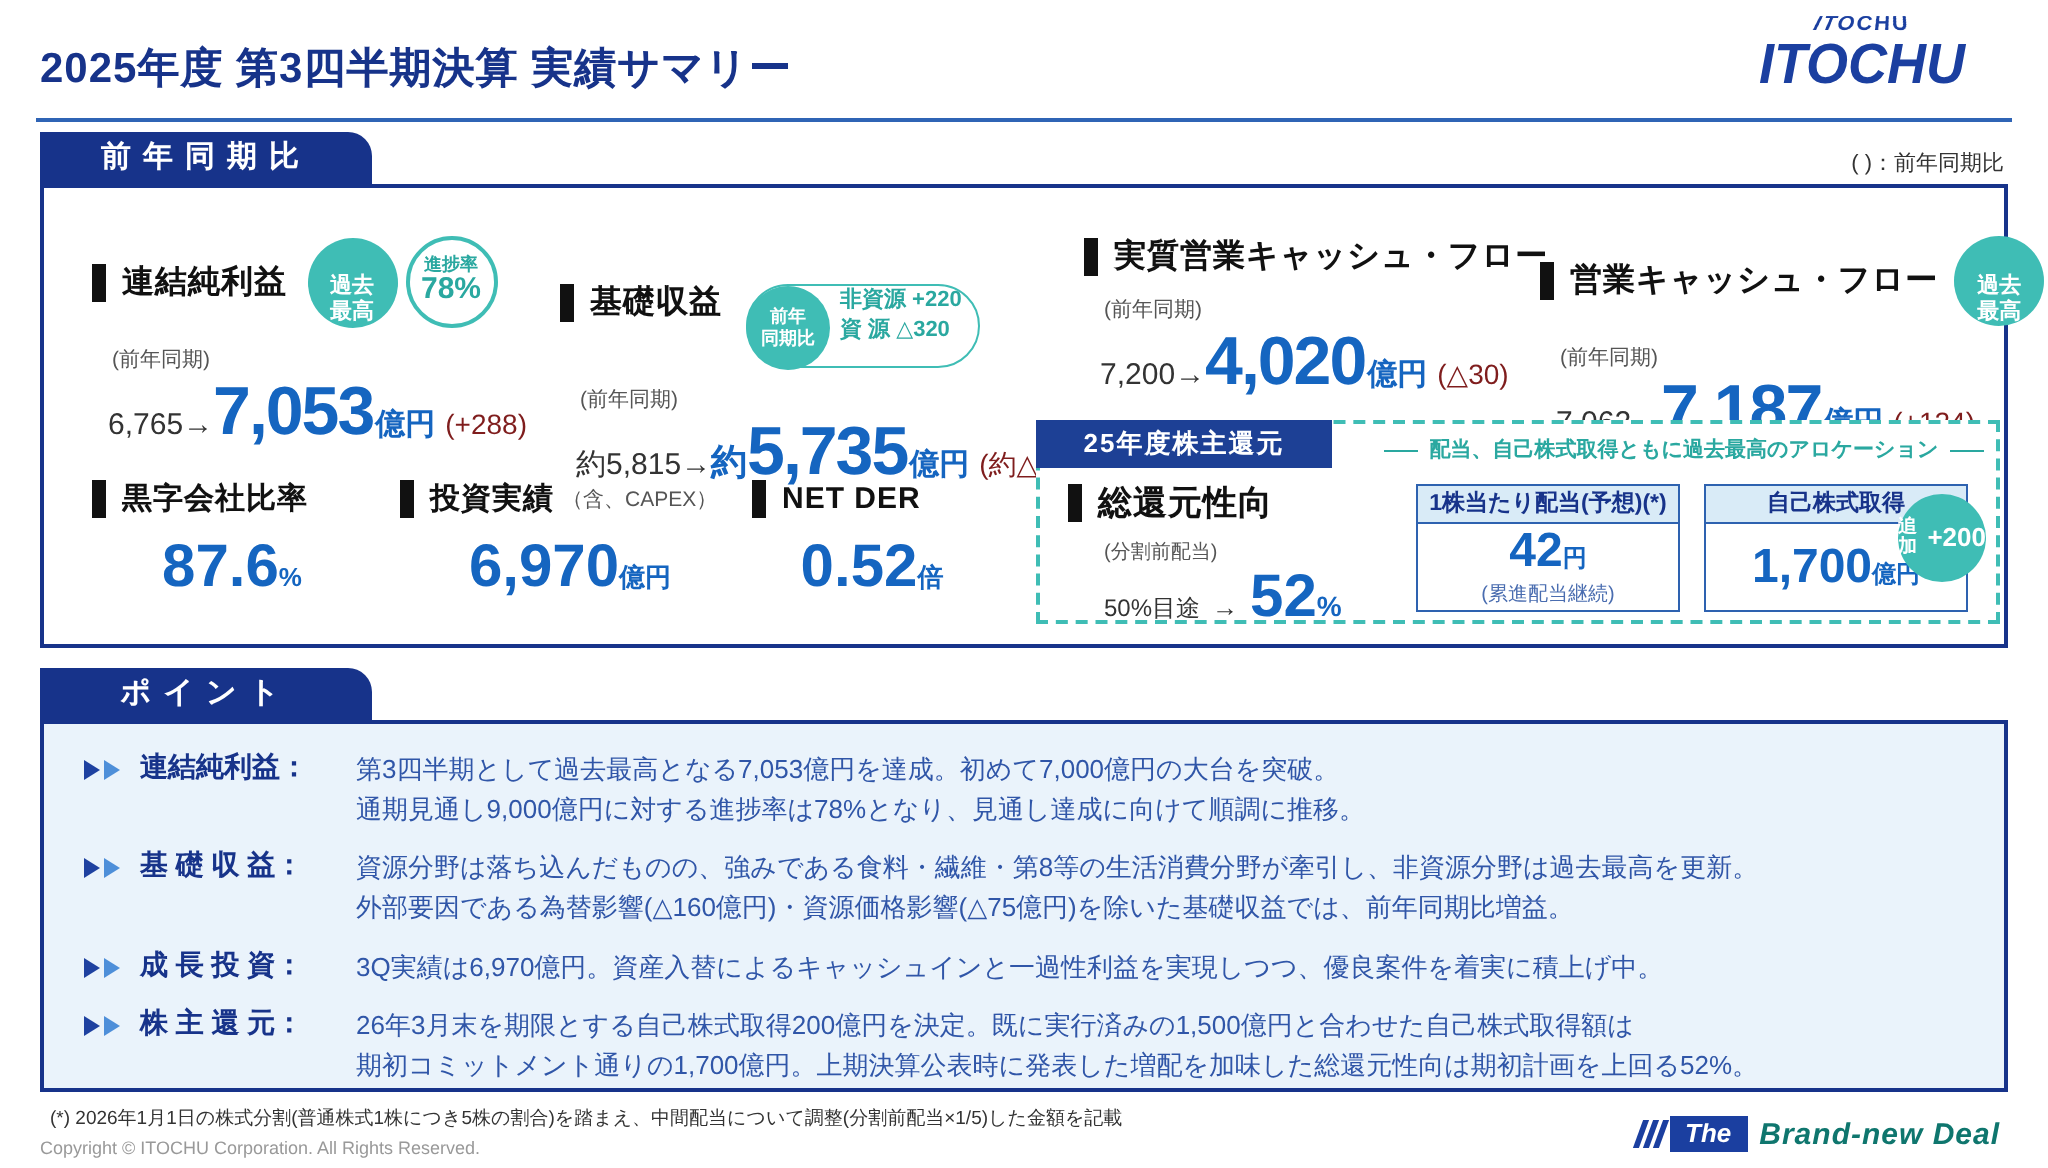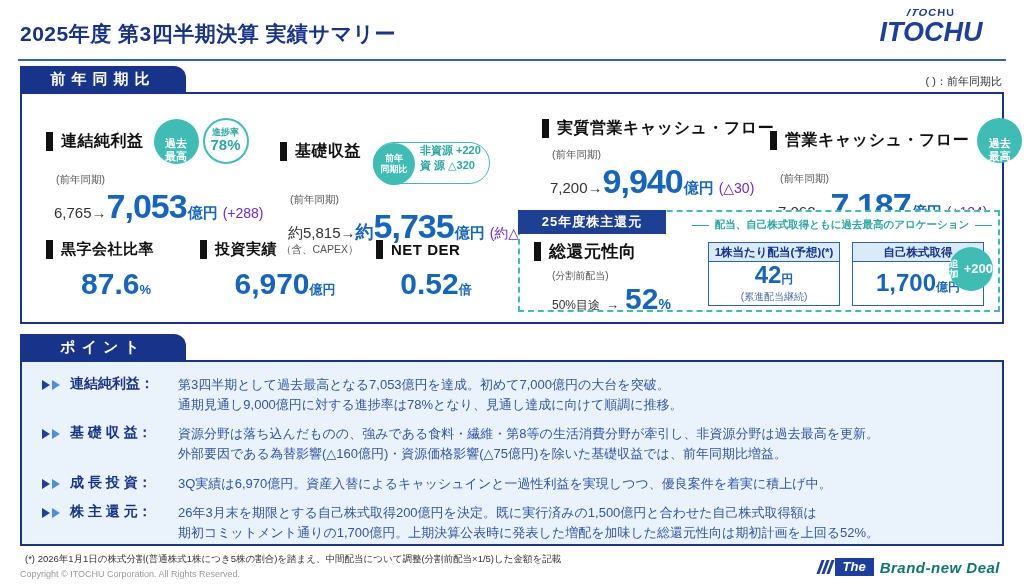--- a/index.html
+++ b/index.html
@@ -28,21 +28,21 @@
   .metric { position:absolute; top:24px; }
   .m-head { display:flex; align-items:center; }
   .bar { display:inline-block; width:7px; height:19px; background:#111; margin-right:8px; flex:none; }
   .m-label { font-size:16px; font-weight:bold; color:#111; letter-spacing:.5px; white-space:nowrap; }
   .m-prev-cap { font-size:10.5px; color:#555; margin:9px 0 0 10px; }
   .m-value { display:flex; align-items:baseline; margin-left:8px; white-space:nowrap; }
   .v-prev { font-size:15px; color:#333; }
   .v-pre { font-size:18px; font-weight:bold; color:#1565c0; }
   .v-big { font-size:34px; font-weight:bold; color:#1565c0; letter-spacing:-1px; }
   .v-unit { font-size:15px; font-weight:bold; color:#1565c0; margin-left:1px; }
-  .v-chg { font-size:14px; color:#6d28d9; margin-left:5px; }
+  .v-chg { font-size:14px; color:#7f1d1d; margin-left:5px; }
 
   .badge-round { width:45px; height:45px; border-radius:50%; background:#3fbdb5; color:#fff; display:flex; flex-direction:column; align-items:center; justify-content:flex-end; font-weight:bold; font-size:11px; line-height:1.2; flex:none; }
   .badge-outline { width:46px; height:46px; border-radius:50%; background:#fff; border:2px solid #3fbdb5; color:#2aa8a0; display:flex; flex-direction:column; align-items:center; justify-content:center; font-weight:bold; flex:none; }
   .badge-outline .t { font-size:9px; line-height:1; }
   .badge-outline .v { font-size:15px; line-height:1.1; }
   .pill { display:flex; align-items:flex-start; border:1.5px solid #3fbdb5; border-radius:22px; background:#fff; height:42px; padding-right:8px;margin-top:24px; }
   .pill-circle { width:42px; height:42px; border-radius:50%; background:#3fbdb5; color:#fff; font-weight:bold; font-size:9px; line-height:1.25; display:flex; flex-direction:column; align-items:center; justify-content:center; margin-left:-1px; flex:none; }
   .pill-rows { margin-left:5px; color:#2aa8a0; font-weight:bold; font-size:11px; line-height:1.35; white-space:nowrap; }
 
   
@@ -159,21 +159,21 @@
     </div>
 
     <div class="metric" style="left:520px;">
       <div class="m-head">
         <span class="bar"></span>
         <span class="m-label">実質営業キャッシュ・フロー</span>
       </div>
       <div class="m-prev-cap">(前年同期)</div>
       <div class="m-value">
         <span class="v-prev">7,200→</span>
-        <span class="v-big">9,940</span>
+        <span class="v-big">4,020</span>
         <span class="v-unit">億円</span>
         <span class="v-chg">(△30)</span>
       </div>
     </div>
 
     <div class="metric" style="left:748px;">
       <div class="m-head">
         <span class="bar"></span>
         <span class="m-label">営業キャッシュ・フロー</span>
         <span class="badge-round" style="margin-left:8px;">

